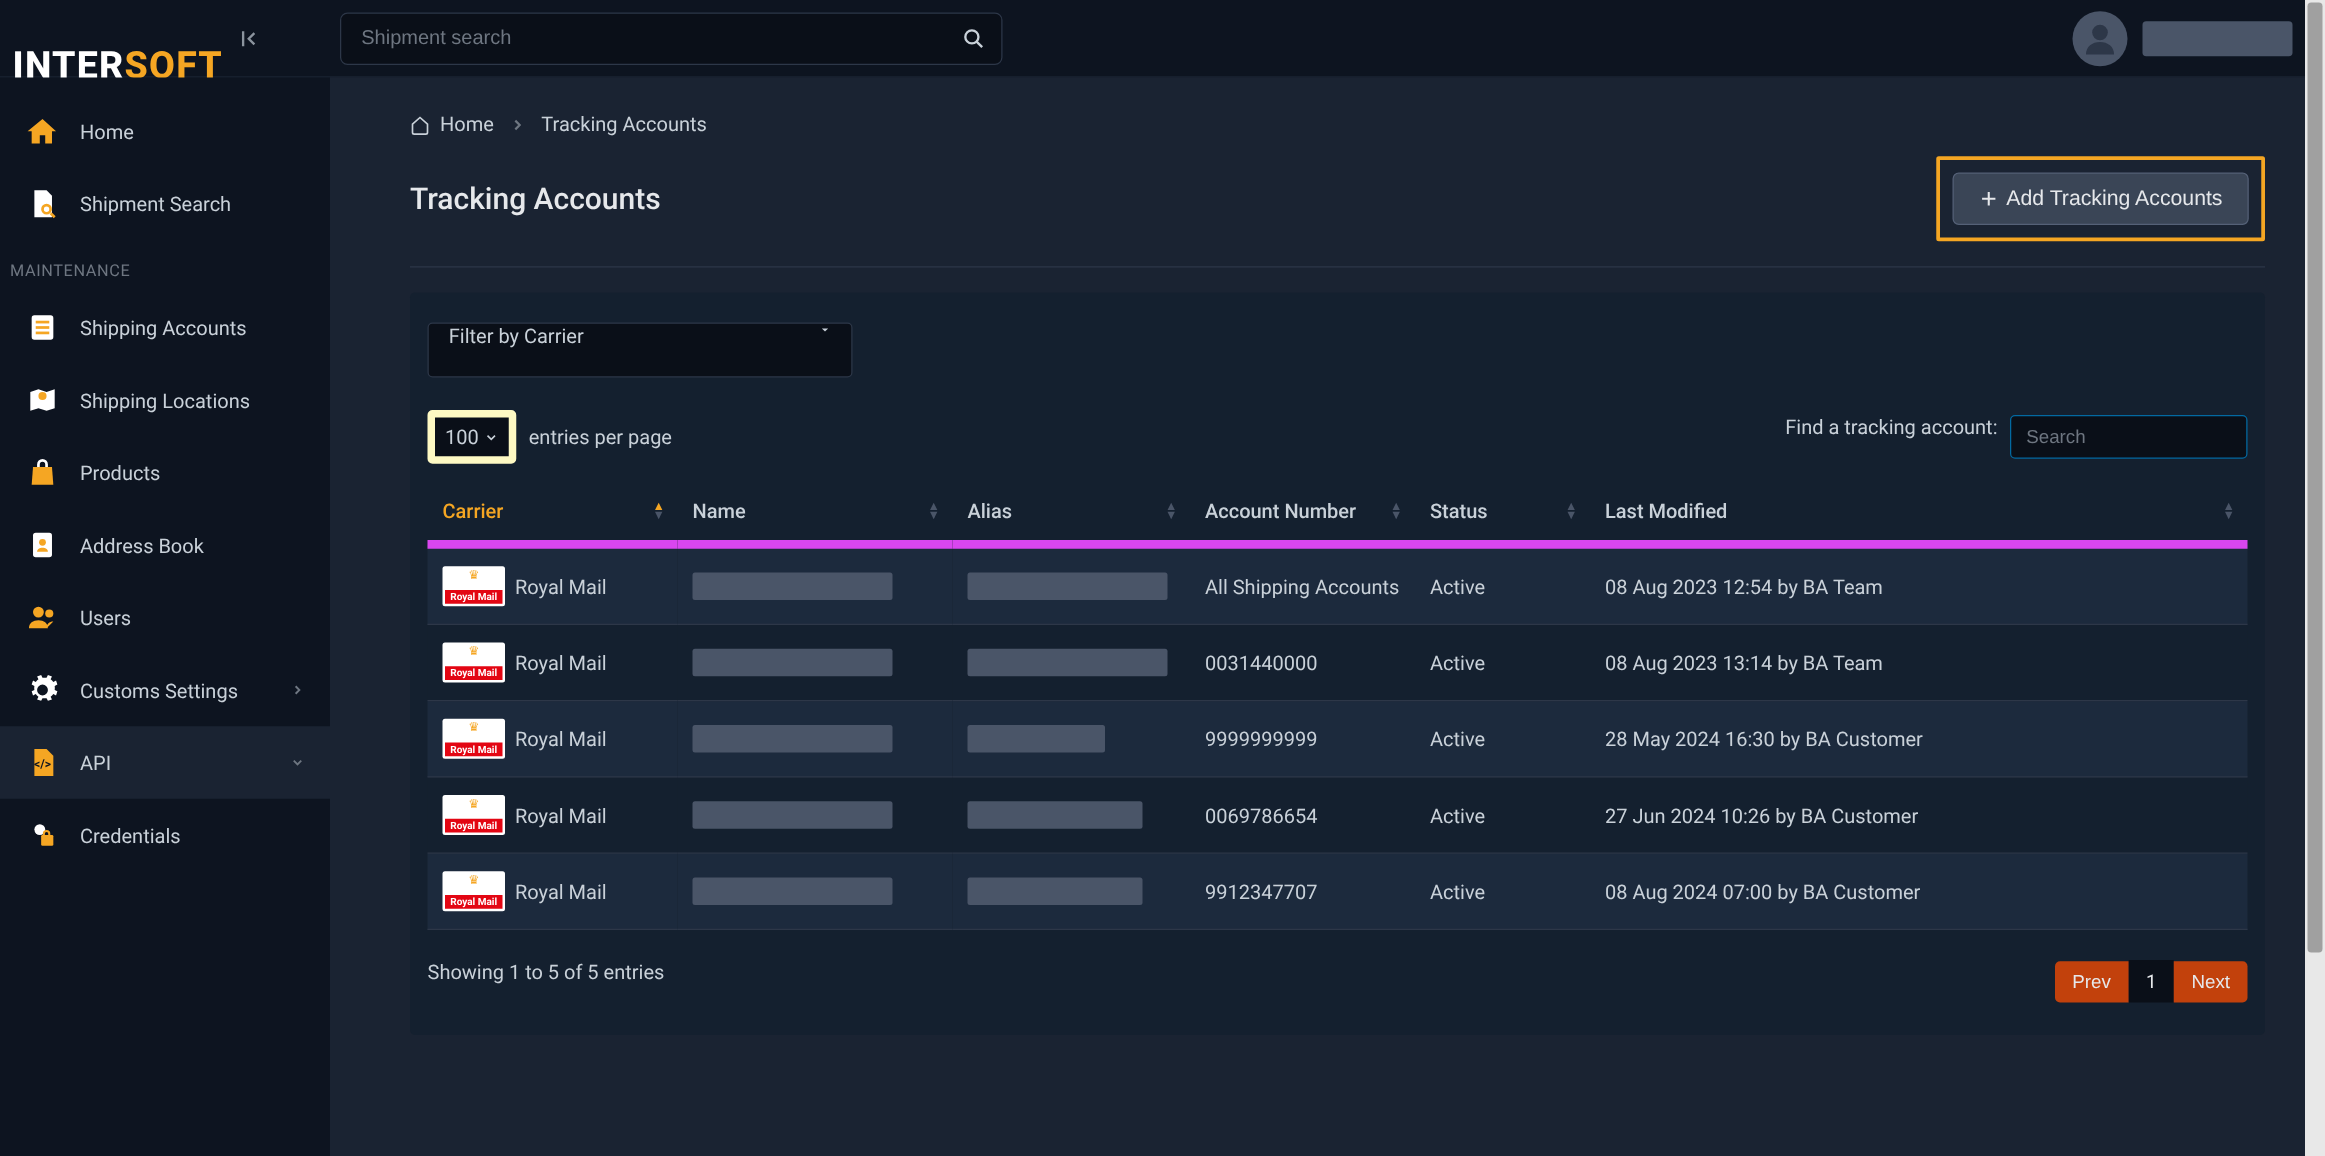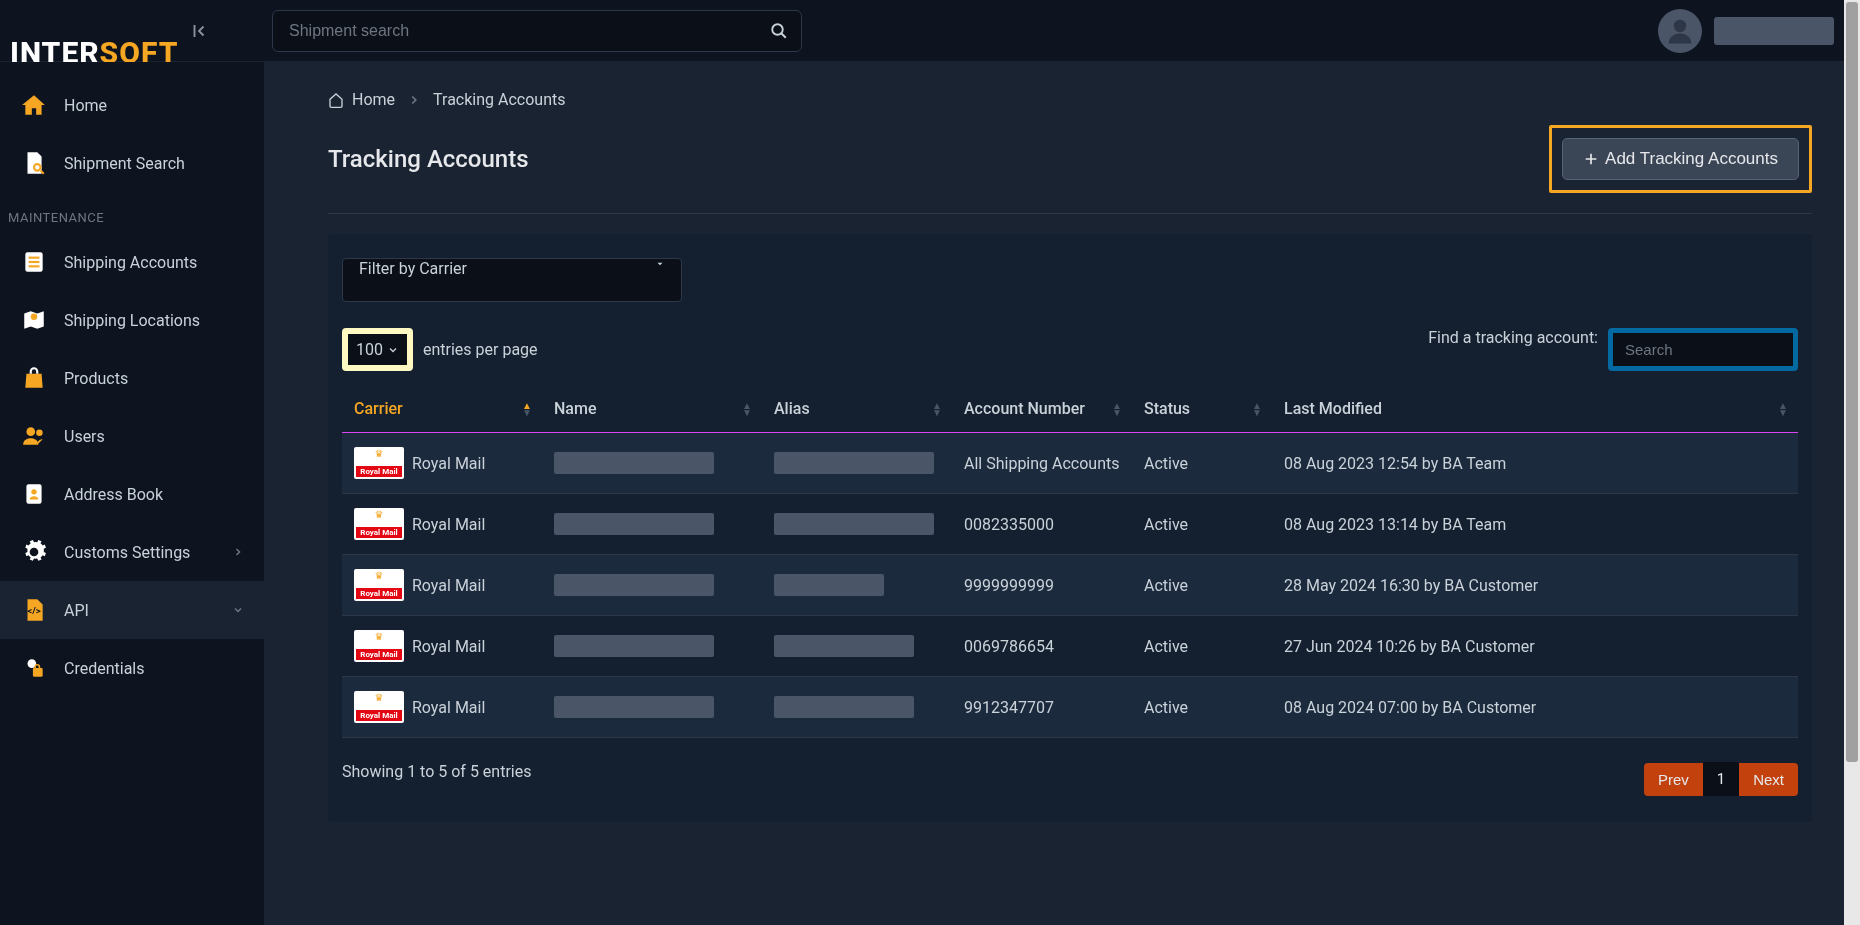--- a/index.html
+++ b/index.html
@@ -225,40 +225,40 @@
   gap: 4px;
   cursor: pointer;
 }
 .find-ctrl {
   display: flex;
   gap: 10px;
   font-size: 16px;
 }
 .find-input {
   background: #0a0f18;
-  border: 5px solid #0369a1;
+  border: 1px solid #0369a1;
   border-radius: 4px;
   padding: 8px 12px;
   color: #3b82f6;
   width: 190px;
   font-size: 15px;
 }
 .find-input::placeholder { color: #6e7681; }
 table {
   width: calc(100% - 28px);
   margin: 0 14px;
   border-collapse: collapse;
 }
 th {
   text-align: left;
   padding: 14px 12px;
   font-size: 16px;
   font-weight: 500;
   color: #c9d1d9;
-  border-bottom: 1px solid #d946ef;
+  border-bottom: 7px solid #d946ef;
   position: relative;
 }
 th.sorted { color: #f5a623; }
 .sort-icons {
   position: absolute;
   right: 10px;
   top: 50%;
   transform: translateY(-50%);
   display: flex;
   flex-direction: column;
@@ -446,37 +446,37 @@
         <span class="nav-icon">
           <svg width="26" height="26" viewBox="0 0 24 24" fill="currentColor">
               <path d="M5 8h14l1 13H4z"></path>
               <path d="M9 8V6a3 3 0 016 0v2" fill="none" stroke="#fff" stroke-width="2"></path>
             </svg>
         </span>
         <span>Products</span>
       </div>
       <div class="nav-item">
         <span class="nav-icon">
+          <svg width="26" height="26" viewBox="0 0 24 24" fill="#fff">
+              <rect x="5" y="3" width="14" height="18" rx="2"></rect>
+              <circle cx="12" cy="10" r="2.5" fill="#f5a623"></circle>
+              <path d="M8 17c0-2 2-3 4-3s4 1 4 3" fill="#f5a623"></path>
+            </svg>
+        </span>
+        <span>Address Book</span>
+      </div>
+      <div class="nav-item">
+        <span class="nav-icon">
           <svg width="26" height="26" viewBox="0 0 24 24" fill="currentColor">
               <circle cx="9" cy="8" r="4"></circle>
               <circle cx="17" cy="9" r="3"></circle>
               <path d="M2 20c0-4 3-6 7-6s7 2 7 6zM15 20c0-3 2-5 5-5"></path>
             </svg>
         </span>
         <span>Users</span>
-      </div>
-      <div class="nav-item">
-        <span class="nav-icon">
-          <svg width="26" height="26" viewBox="0 0 24 24" fill="#fff">
-              <rect x="5" y="3" width="14" height="18" rx="2"></rect>
-              <circle cx="12" cy="10" r="2.5" fill="#f5a623"></circle>
-              <path d="M8 17c0-2 2-3 4-3s4 1 4 3" fill="#f5a623"></path>
-            </svg>
-        </span>
-        <span>Address Book</span>
       </div>
       <div class="nav-item">
         <span class="nav-icon">
           <svg width="26" height="26" viewBox="0 0 24 24" fill="#fff">
               <path d="M12 8a4 4 0 100 8 4 4 0 000-8zm9 4l2 1-1 3-2-1a9 9 0 01-2 2l1 2-3 1-1-2a9 9 0 01-3 0l-1 2-3-1 1-2a9 9 0 01-2-2l-2 1-1-3 2-1a9 9 0 010-3l-2-1 1-3 2 1a9 9 0 012-2l-1-2 3-1 1 2a9 9 0 013 0l1-2 3 1-1 2a9 9 0 012 2l2-1 1 3-2 1a9 9 0 010 3z"></path>
             </svg>
         </span>
         <span>Customs Settings</span>
         <span class="nav-chevron">
           <svg width="12" height="12" viewBox="0 0 24 24" fill="none" stroke="currentColor" stroke-width="3">
@@ -645,21 +645,21 @@
     </div>
     <span>Royal Mail</span>
   </div>
                 </td>
                 <td>
                   <div class="redacted"></div>
                 </td>
                 <td>
                   <div class="redacted "></div>
                 </td>
-                <td>0082335000</td>
+                <td>0031440000</td>
                 <td>Active</td>
                 <td>08 Aug 2023 13:14 by BA Team</td>
               </tr>
               <tr>
                 <td>
                   <div class="carrier-cell">
     <div class="carrier-logo">
       <span class="carrier-crown">♛</span>
       <div class="carrier-band">Royal Mail</div>
     </div>

